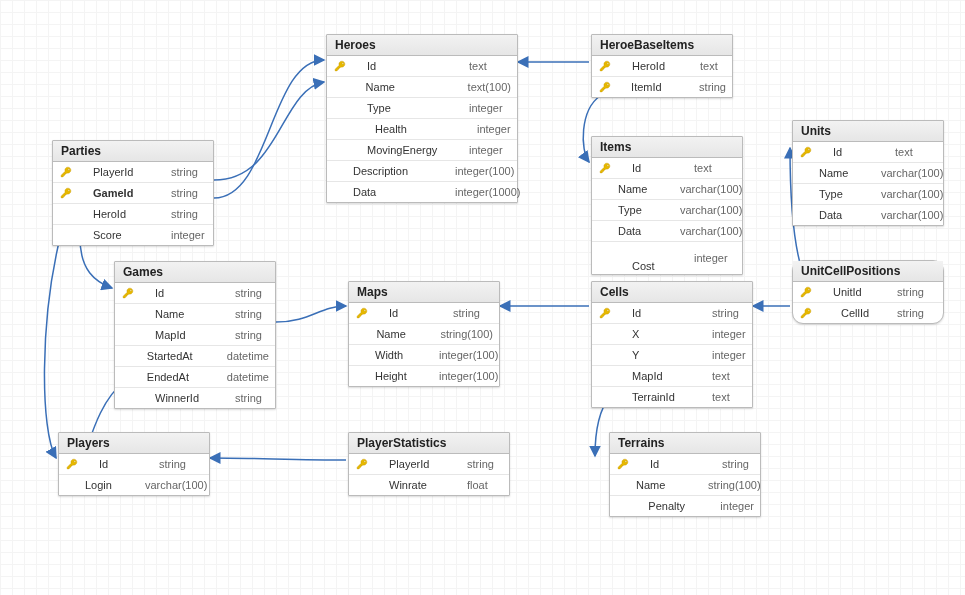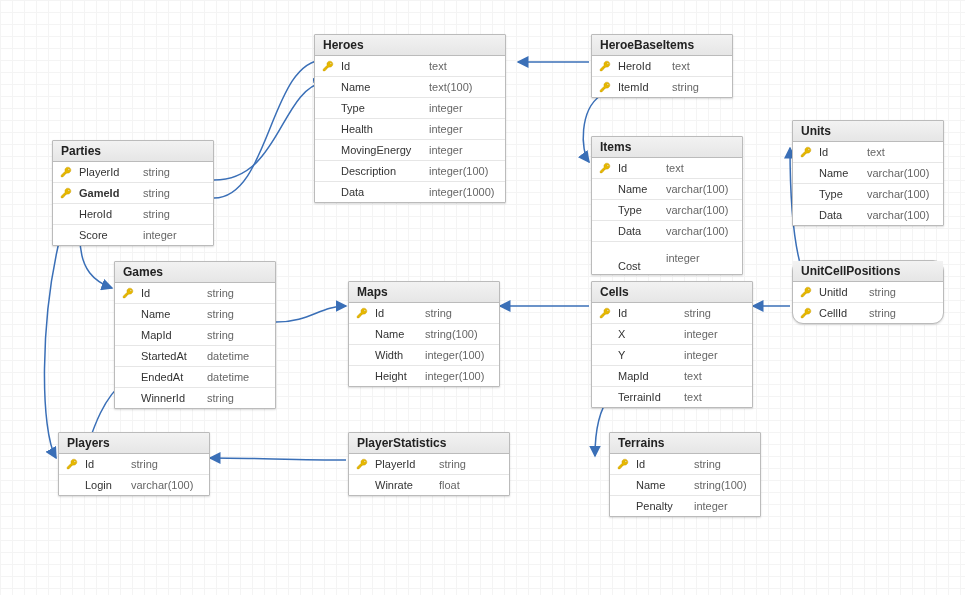--- a/index.html
+++ b/index.html
@@ -1,19 +1,19 @@
 <!DOCTYPE html>
 <html><head>
 <meta charset="utf-8">
 <style>
 html,body{margin:0;padding:0;width:965px;height:595px;font-family:Arial,Helvetica,sans-serif;font-size:11px;color:#333;background:#fff;position:relative;overflow:hidden}
 .grid{position:absolute;inset:0;background-image:linear-gradient(#f4f4f4 1px,transparent 1px),linear-gradient(90deg,#f4f4f4 1px,transparent 1px);background-size:12px 12px}
 .entity{position:absolute;background:#fff;border:1px solid #bbb;box-shadow:0 1px 2px rgba(0,0,0,.15);border-radius:1px}
 .entity .title{background:linear-gradient(#f2f2f2,#e6e6e6);border-bottom:1px solid #bbb;padding:3px 8px;font-weight:bold;font-size:12px;color:#222}
-.row{display:flex;align-items:center;border-bottom:1px solid #e6e6e6;padding:2px 6px;min-height:16px;gap:6px}
+.row{display:flex;align-items:center;border-bottom:1px solid #e6e6e6;padding:2px 6px;min-height:16px;gap:20px}
 .row:last-child{border-bottom:none}
 .key{width:14px;display:flex;justify-content:center}
 .col-name{flex:0 0 auto;min-width:48px}
 .col-type{color:#666}
 svg.arrows{position:absolute;inset:0;pointer-events:none}
 .arrow{fill:none;stroke:#3a6fb7;stroke-width:1.5}
 .arrowhead{fill:#3a6fb7}
 .keyicon{width:12px;height:12px}
 </style>
 </head>
@@ -78,21 +78,21 @@
         <span class="key"></span>
         <span class="col-name" style="min-width: 58px;">HeroId</span>
         <span class="col-type">string</span>
       </div>
       <div class="row">
         <span class="key"></span>
         <span class="col-name" style="min-width: 58px;">Score</span>
         <span class="col-type">integer</span>
       </div>
     </div>
-    <div class="entity" style="left: 314px; top: 34px; width: 190px;">
+    <div class="entity" style="left: 326px; top: 34px; width: 190px;">
       <div class="title">Heroes</div>
       <div class="row">
         <span class="key">
           <svg class="keyicon" viewBox="0 0 16 16">
             <path fill="#e6b800" stroke="#c49400" stroke-width="0.5" d="M10.5 1.5a4 4 0 0 0-3.7 5.5L1.5 12.3V14.5H4l.8-.8V12.5h1.2l.8-.8V10.5h1.2l1.2-1.2A4 4 0 1 0 10.5 1.5zm1.3 2.2a1 1 0 1 1 0 2 1 1 0 0 1 0-2z"></path>
           </svg>
         </span>
         <span class="col-name" style="min-width: 82px;">Id</span>
         <span class="col-type">text</span>
       </div>
@@ -101,21 +101,21 @@
         <span class="col-name" style="min-width: 82px;">Name</span>
         <span class="col-type">text(100)</span>
       </div>
       <div class="row">
         <span class="key"></span>
         <span class="col-name" style="min-width: 82px;">Type</span>
         <span class="col-type">integer</span>
       </div>
       <div class="row">
         <span class="key"></span>
-        <span class="col-name" style="min-width: 82px;">Health</span>
+        <span class="col-name" style="min-width: 82px; margin-left: 8px;">Health</span>
         <span class="col-type">integer</span>
       </div>
       <div class="row">
         <span class="key"></span>
         <span class="col-name" style="min-width: 82px;">MovingEnergy</span>
         <span class="col-type">integer</span>
       </div>
       <div class="row">
         <span class="key"></span>
         <span class="col-name" style="min-width: 82px;">Description</span>
@@ -313,21 +313,21 @@
         </span>
         <span class="col-name" style="min-width: 44px;">UnitId</span>
         <span class="col-type">string</span>
       </div>
       <div class="row">
         <span class="key">
           <svg class="keyicon" viewBox="0 0 16 16">
             <path fill="#e6b800" stroke="#c49400" stroke-width="0.5" d="M10.5 1.5a4 4 0 0 0-3.7 5.5L1.5 12.3V14.5H4l.8-.8V12.5h1.2l.8-.8V10.5h1.2l1.2-1.2A4 4 0 1 0 10.5 1.5zm1.3 2.2a1 1 0 1 1 0 2 1 1 0 0 1 0-2z"></path>
           </svg>
         </span>
-        <span class="col-name" style="min-width: 44px;">CellId</span>
+        <span class="col-name" style="min-width: 44px; text-align: center;">CellId</span>
         <span class="col-type">string</span>
       </div>
     </div>
     <div class="entity" style="left: 58px; top: 432px; width: 150px;">
       <div class="title">Players</div>
       <div class="row">
         <span class="key">
           <svg class="keyicon" viewBox="0 0 16 16">
             <path fill="#e6b800" stroke="#c49400" stroke-width="0.5" d="M10.5 1.5a4 4 0 0 0-3.7 5.5L1.5 12.3V14.5H4l.8-.8V12.5h1.2l.8-.8V10.5h1.2l1.2-1.2A4 4 0 1 0 10.5 1.5zm1.3 2.2a1 1 0 1 1 0 2 1 1 0 0 1 0-2z"></path>
           </svg>

